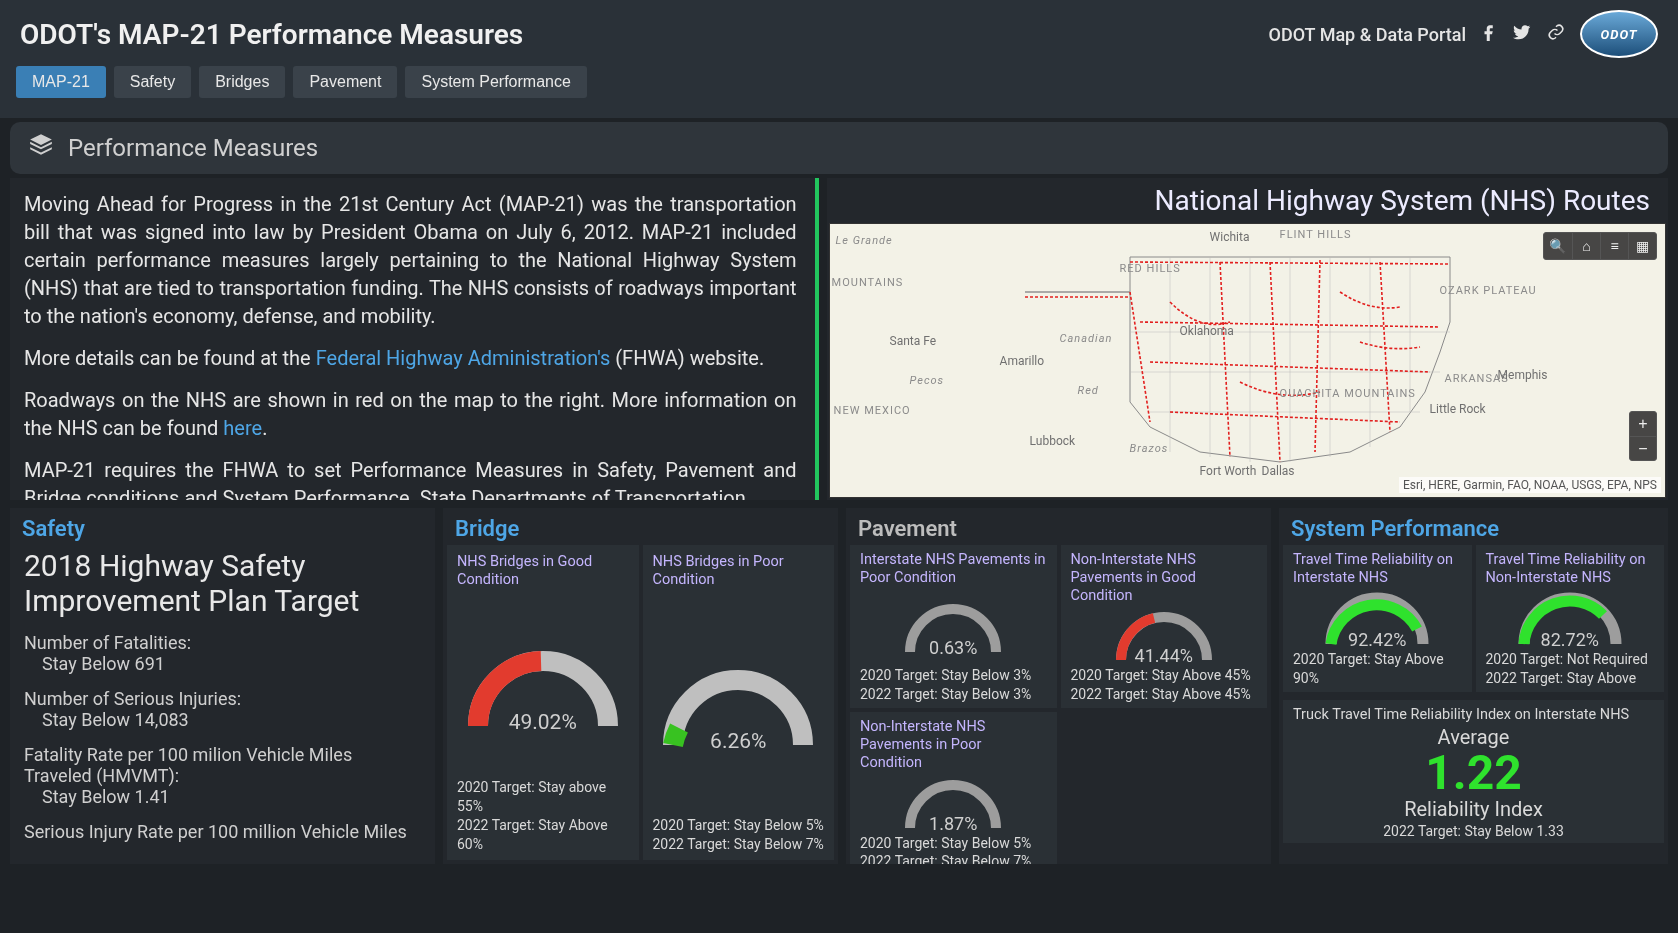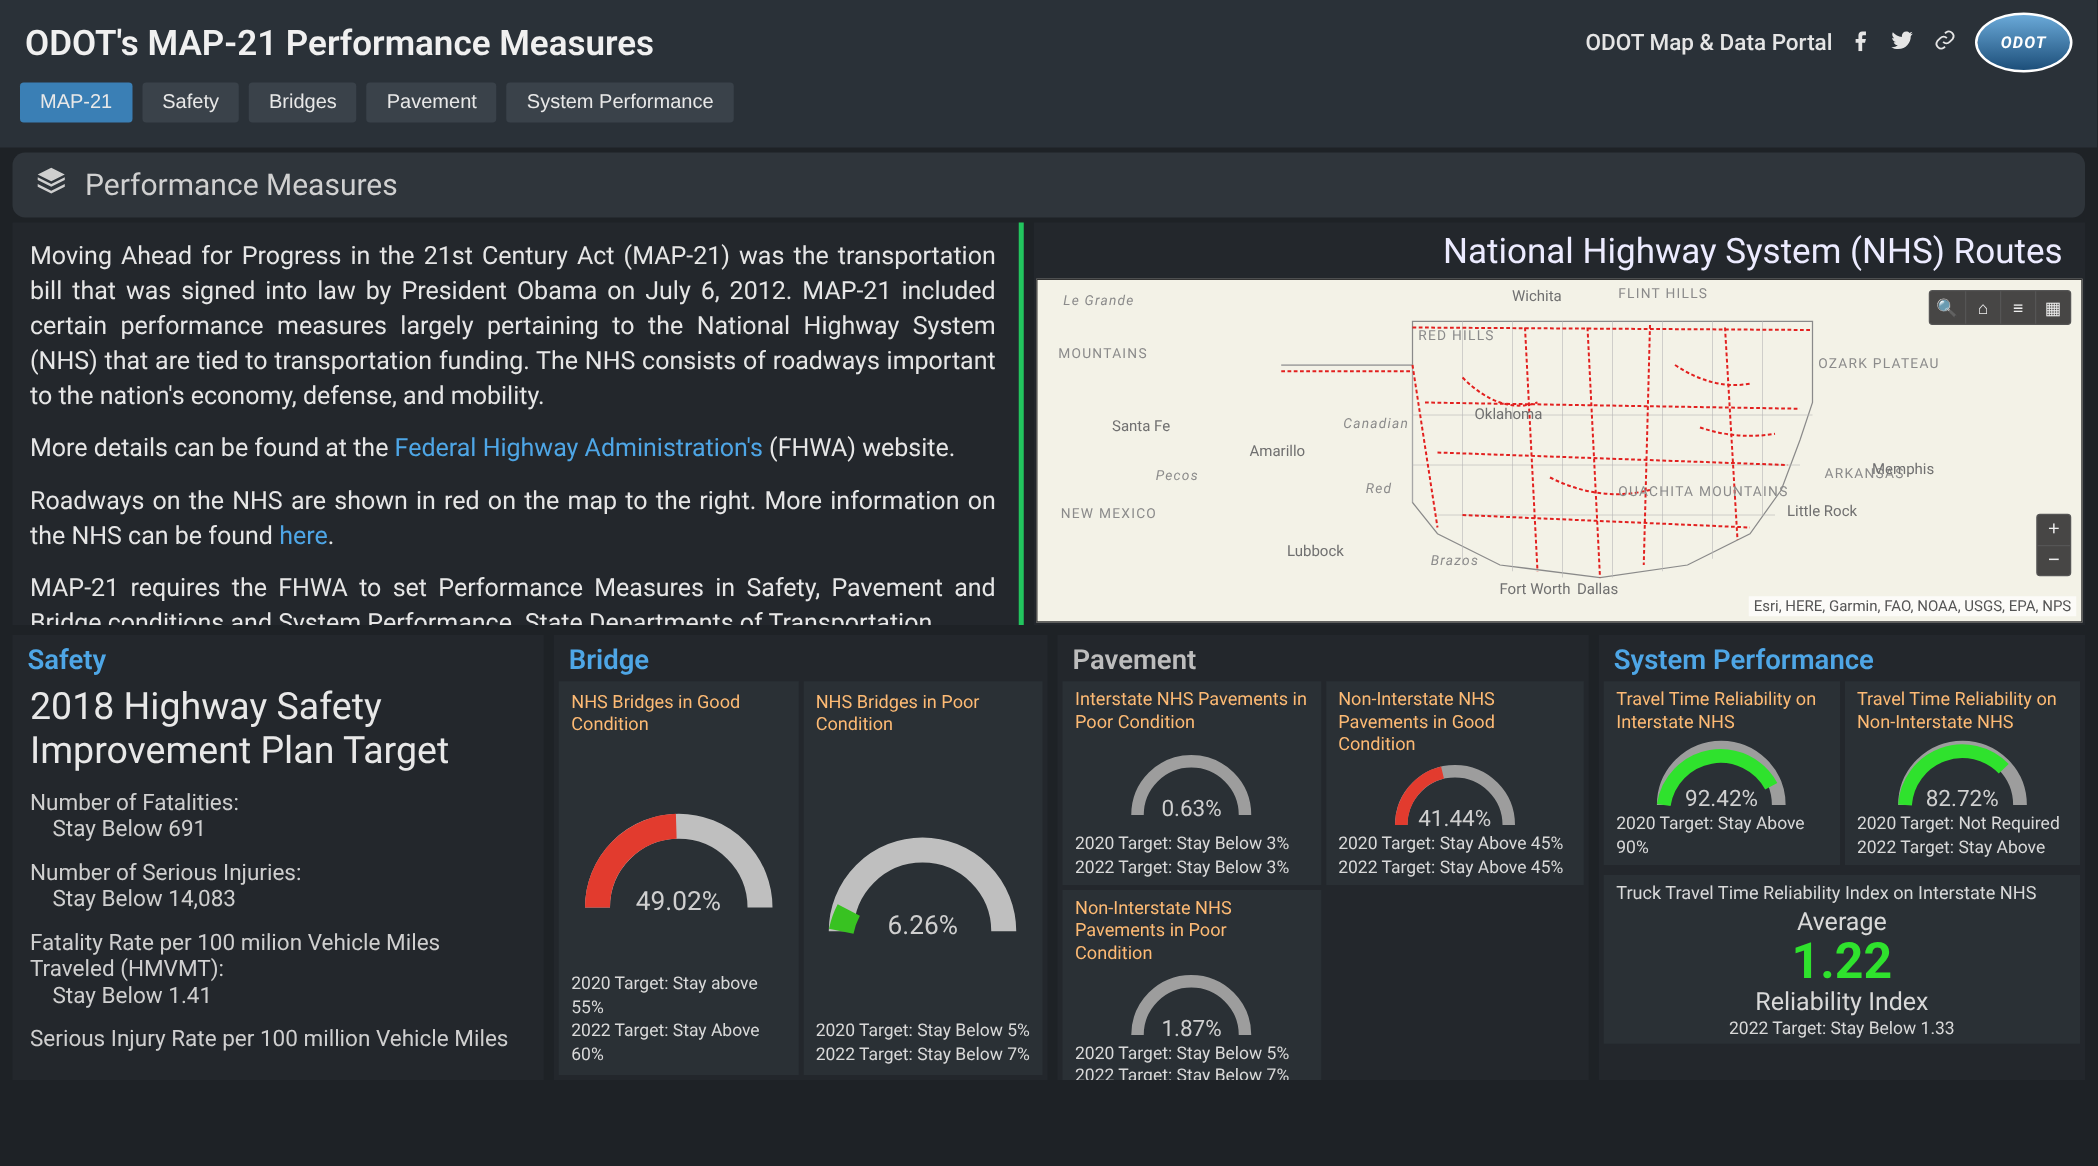--- a/index.html
+++ b/index.html
@@ -83,21 +83,21 @@
 }
 .zoom-ctrl button{
   background:transparent; border:none; color:#eee; height:24px; font-size:16px; cursor:pointer;
 }
 .zoom-ctrl button + button{ border-top:1px solid #555; }
 .map-attrib{
   position:absolute; right:4px; bottom:4px; font-size:12px; color:#555;
   background:rgba(255,255,255,0.7); padding:1px 4px;
 }
 .map-label{ position:absolute; font-size:12px; color:#707070; }
-.map-label.small{ font-size:11px; color:#8b8b8b; letter-spacing:1px;margin-left:15px; }
+.map-label.small{ font-size:11px; color:#8b8b8b; letter-spacing:1px; }
 
 
 .ok-state{
   position:absolute; left:190px; top:28px; width:440px; height:220px;
 }
 .ok-state path.outline{ fill:none; stroke:#8a8a8a; stroke-width:1; }
 .ok-state path.county{ fill:none; stroke:#b8b8b8; stroke-width:0.5; }
 .ok-state path.route{ fill:none; stroke:#e2201f; stroke-width:1.6; stroke-dasharray:3 2; }
 
 
@@ -125,21 +125,21 @@
 .safety-item .tgt{ display:block; padding-left:18px; }
 
 
 .bridge-grid{
   display:grid; grid-template-columns:1fr 1fr; gap:4px; padding:0 4px 4px 4px; flex:1;
 }
 .gauge-cell{
   background:#2a3035; padding:8px 10px 6px 10px; display:flex; flex-direction:column;
   justify-content:space-between;
 }
-.gauge-label{ font-size:14.5px; color:#fdba74; line-height:1.25; min-height:38px; }
+.gauge-label{ font-size:14.5px; color:#c4b5fd; line-height:1.25; min-height:38px; }
 .gauge-wrap{ display:flex; flex-direction:column; align-items:center; }
 .gauge-pct{ font-size:21px; color:#cfcfcf; margin-top:-26px; }
 .gauge-pct.tiny{ font-size:18px; margin-top:-20px; }
 .gauge-targets{ font-size:14px; color:#d9d9d9; line-height:1.35; }
 
 
 .pave-grid{
   display:grid; grid-template-columns:1fr 1fr; grid-template-rows:1fr 1fr; gap:4px;
   padding:0 4px 4px 4px; flex:1;
 }
@@ -154,21 +154,21 @@
 }
 .sp-cell{
   background:#2a3035; padding:6px 10px 4px 10px; display:flex; flex-direction:column;
   justify-content:space-between;
 }
 .sp-bottom{
   margin:4px 4px 4px 4px; background:#2a3035; padding:6px 10px 4px 10px; text-align:center;
 }
 .sp-bottom .lbl{ font-size:14.5px; color:#d9d9d9; text-align:left; }
 .sp-bottom .avg{ font-size:20px; color:#d9d9d9; margin-top:2px; }
-.sp-bottom .big{ font-size:40px; font-weight:700; color:#2fe22d; line-height:1; }
+.sp-bottom .big{ font-size:48px; font-weight:700; color:#2fe22d; line-height:1; }
 .sp-bottom .idx{ font-size:20px; color:#d9d9d9; }
 .sp-bottom .tgt{ font-size:14px; color:#d9d9d9; margin-top:2px; }
 </style>
 </head>
 <body>
 
 <div class="top-bar">
   <div class="top-title">ODOT's MAP-21 Performance Measures</div>
   <div class="top-right">
     <span class="portal-link">ODOT Map &amp; Data Portal</span>

